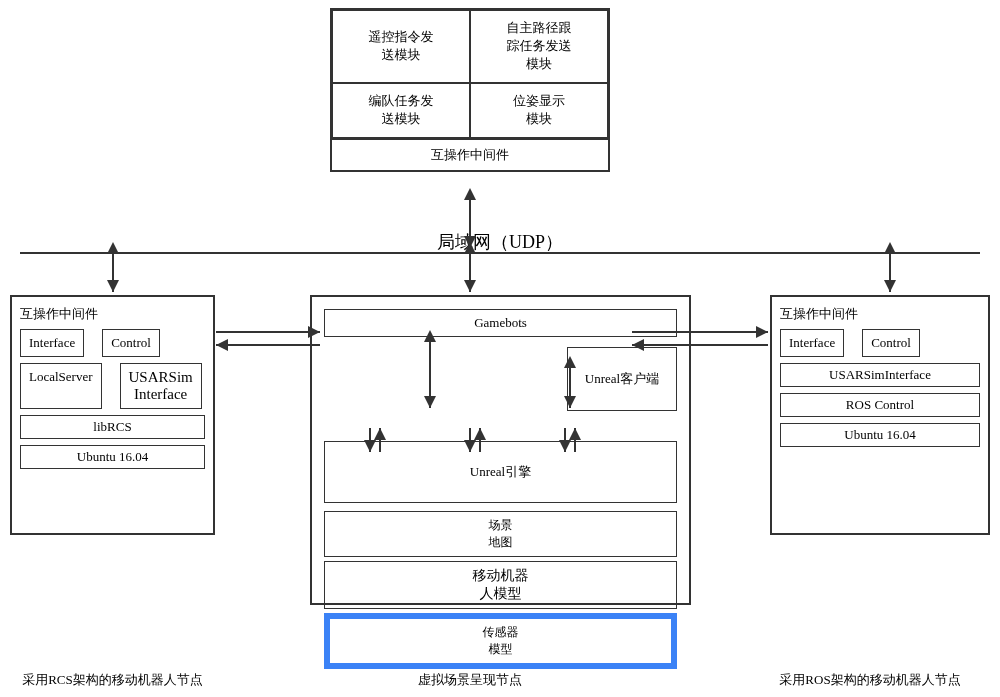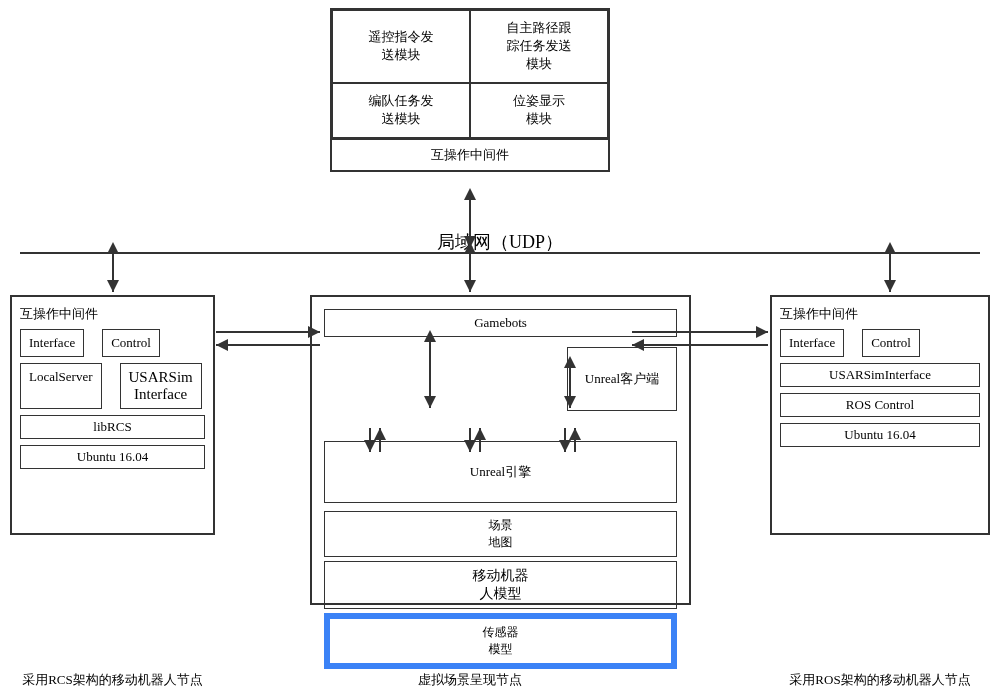--- a/index.html
+++ b/index.html
@@ -219,21 +219,21 @@
       <div class="sub-module">Interface</div>
       <div class="sub-module">Control</div>
     </div>
     <div class="sub-module-full">USARSimInterface</div>
     <div class="sub-module-full">ROS Control</div>
     <div class="sub-module-full">Ubuntu 16.04</div>
   </div>
 
   <div class="bottom-label" style="left:10px; width:205px;">采用RCS架构的移动机器人节点</div>
   <div class="bottom-label" style="left:310px; width:320px;">虚拟场景呈现节点</div>
-  <div class="bottom-label" style="right:10px; width:220px;font-family:Liberation Serif, serif;">采用ROS架构的移动机器人节点</div>
+  <div class="bottom-label" style="right:20px; width:220px;font-family:Liberation Serif, serif;">采用ROS架构的移动机器人节点</div>
 
   <svg class="arrows-svg">
     <defs>
       <marker id="arrowhead-end" markerWidth="8" markerHeight="8" refX="6" refY="3" orient="auto">
         <polygon points="0 0, 6 3, 0 6" fill="#333"></polygon>
       </marker>
       <marker id="arrowhead-start" markerWidth="8" markerHeight="8" refX="0" refY="3" orient="auto-start-reverse">
         <polygon points="0 0, 6 3, 0 6" fill="#333"></polygon>
       </marker>
       <marker id="arr-up" markerWidth="8" markerHeight="8" refX="3" refY="0" orient="auto">

